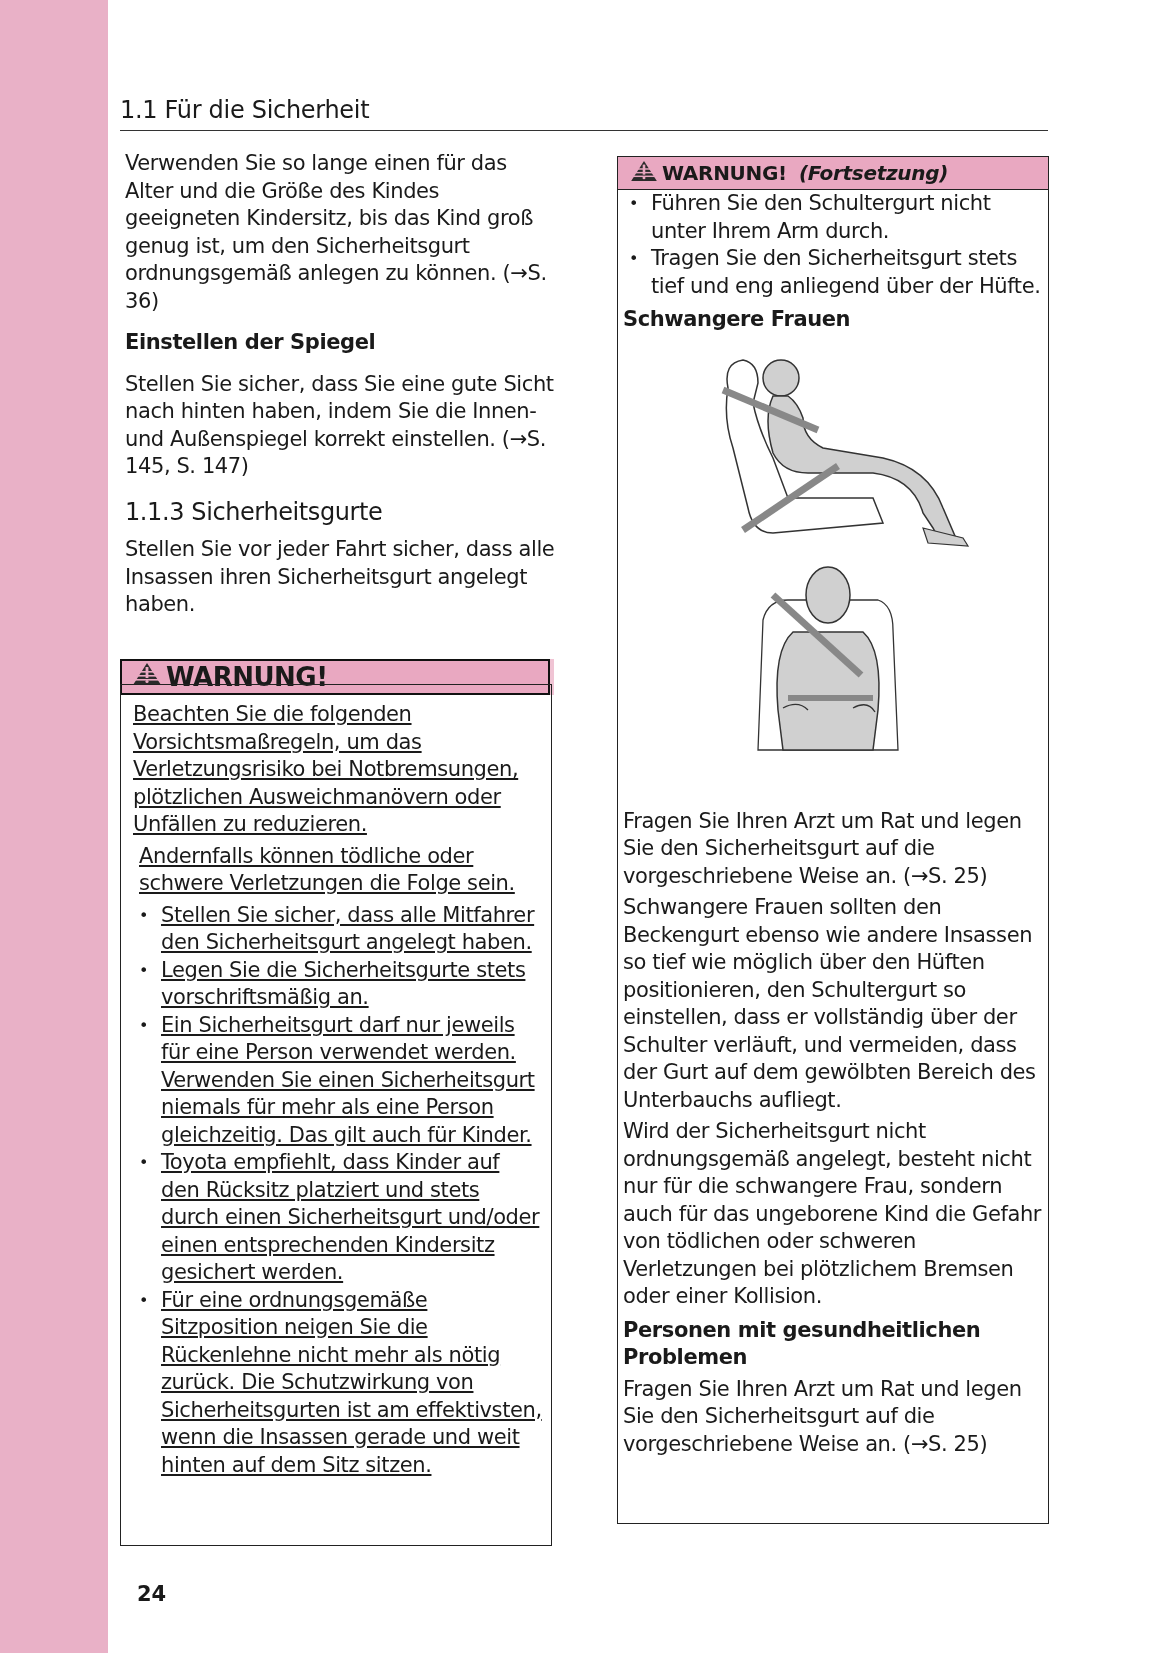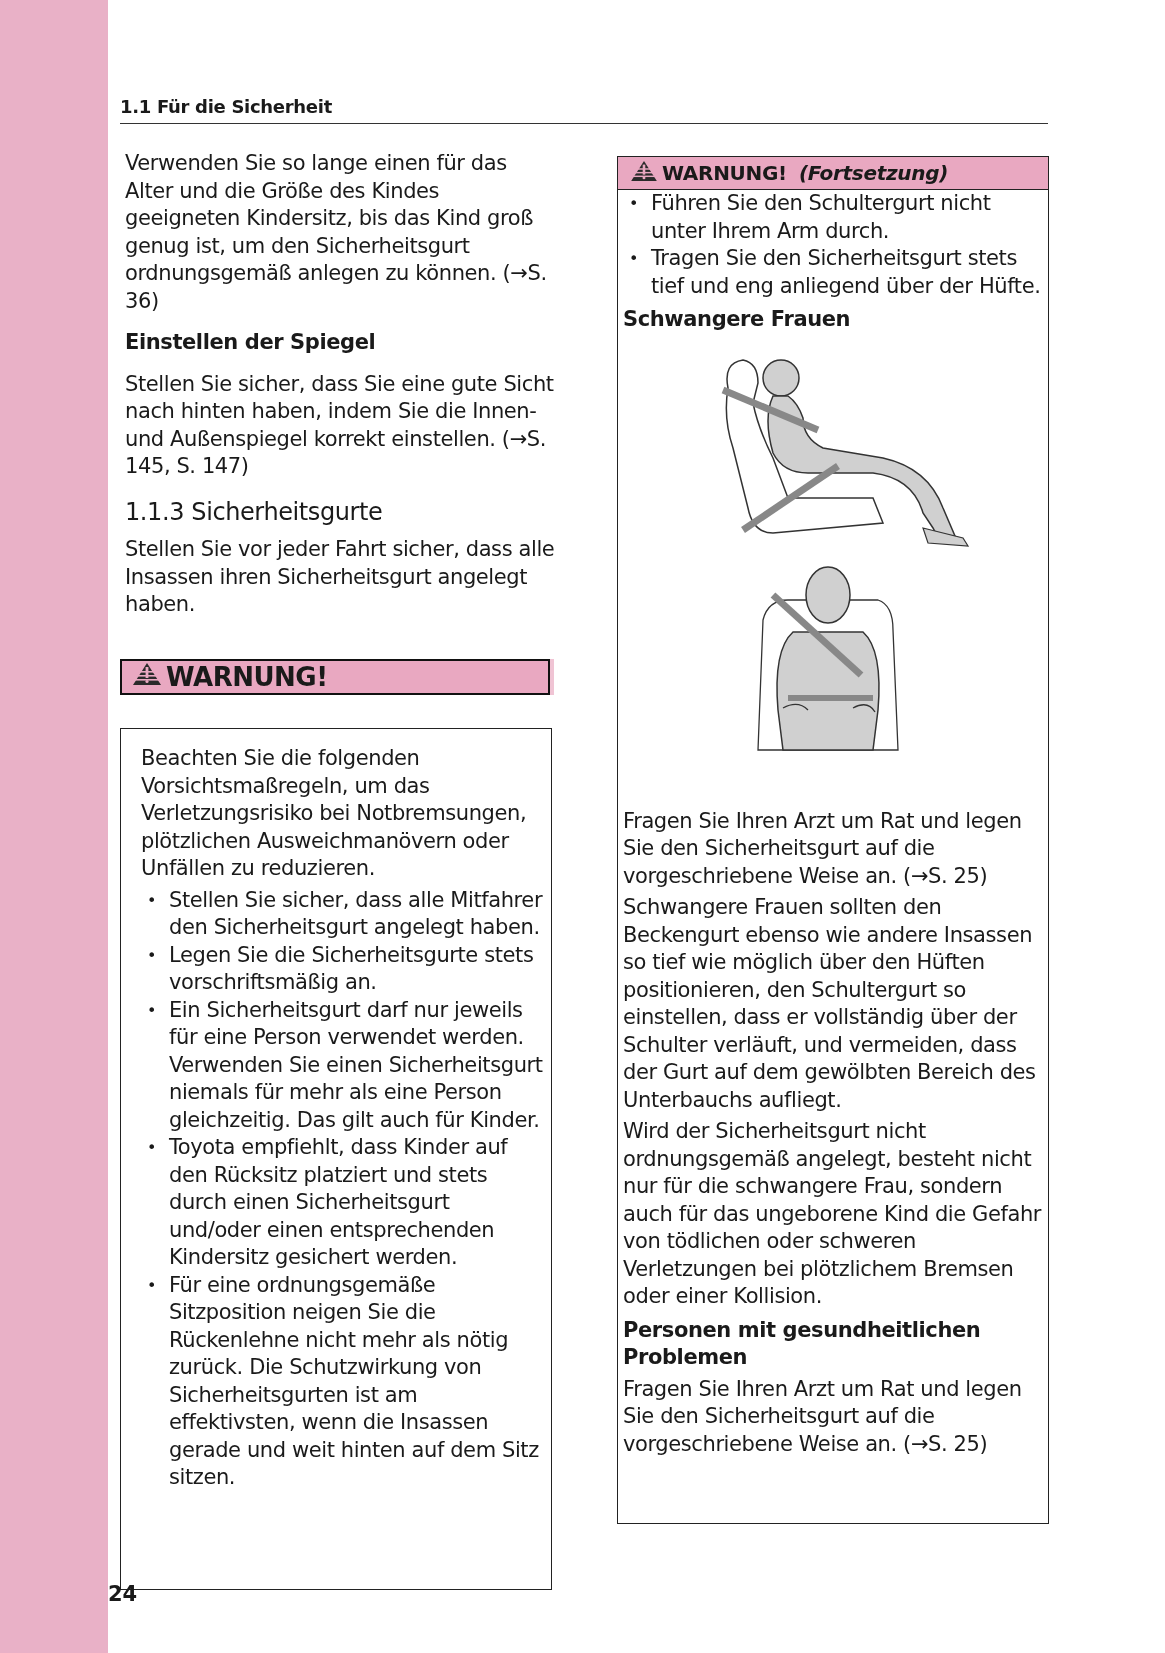--- a/index.html
+++ b/index.html
@@ -3,58 +3,58 @@
   <meta charset="utf-8">
   <style>
     html, body { margin: 0; padding: 0; }
     body {
       width: 1165px; height: 1653px; position: relative; background: #ffffff;
       font-family: "DejaVu Sans", sans-serif; color: #1a1a1a; overflow: hidden;
     }
     .sidebar { position: absolute; left: 0; top: 0; width: 108px; height: 1653px; background: #e9b1c7; }
     .page-heading {
       position: absolute; left: 120px; top: 96px; width: 928px;
-      font-weight: bold; font-size: 18px; letter-spacing: -0.3px;
+      font-weight: normal; font-size: 24px; letter-spacing: -0.3px;
       padding-bottom: 6px; border-bottom: 1.5px solid #333;
     }
     .col { position: absolute; font-size: 21px; line-height: 27.5px; letter-spacing: -0.4px; }
     .left-col { left: 125px; top: 150px; width: 430px; }
     p { margin: 0; }
     .para { margin-bottom: 12px; }
     .subhead { font-weight: bold; font-size: 21px; margin-bottom: 14px; }
     .section-title { font-weight: normal; font-size: 24px; margin: 18px 0 10px 0; }
     .warn-header {
       position: absolute; left: 120px; top: 659px; width: 430px; height: 36px;
       background: #e9a8c1; border: 2px solid #111; box-sizing: border-box;
       box-shadow: 4px 0 0 #f0c4d4;
       display: flex; align-items: center; padding-left: 10px;
       font-weight: bold; font-size: 26px; letter-spacing: -0.5px;
     }
     .warn-box {
-      position: absolute; left: 120px; top: 728px; width: 432px; height: 862px;
+      position: absolute; left: 120px; top: 684px; width: 432px; height: 862px;
       border: 1.5px solid #222; box-sizing: border-box;
-      padding: 16px 8px 0 20px; font-size: 21px; line-height: 27.5px; letter-spacing: -0.4px;
+      padding: 16px 8px 0 12px; font-size: 21px; line-height: 27.5px; letter-spacing: -0.4px; text-decoration: underline;
     }
     .warn-box .indent { padding-left: 6px; }
     .bullet { position: relative; padding-left: 28px; }
     .bullet::before { content: "•"; position: absolute; left: 6px; top: 0; font-size: 16px; }
     .right-box {
       position: absolute; left: 617px; top: 156px; width: 432px; height: 1368px;
       border: 1.5px solid #222; box-sizing: border-box;
     }
     .warn-header-cont {
       height: 32px; background: #e9a8c1; border-bottom: 1.5px solid #222;
       display: flex; align-items: center; padding-left: 12px;
       font-weight: bold; font-size: 20px; letter-spacing: -0.3px;
     }
     .warn-header-cont .cont { font-style: italic; margin-left: 12px; }
     .right-content { padding: 0 6px 0 5px; font-size: 21px; line-height: 27.5px; letter-spacing: -0.4px; }
     .right-content .bullet { padding-left: 28px; }
     .illustration { display: block; }
-    .page-number { position: absolute; left: 108px; top: 1582px; font-weight: bold; font-size: 21px; }
+    .page-number { position: absolute; left: 137px; top: 1582px; font-weight: bold; font-size: 21px; }
     .warn-icon { display: inline-block; margin-right: 4px; vertical-align: middle; }
   </style>
 </head>
 <body>
 
 <div class="sidebar"></div>
 
 <div class="page-heading">1.1  Für die Sicherheit</div>
 
 <div class="col left-col">
@@ -74,20 +74,21 @@
       <rect x="2.5" y="17" width="25" height="1.6" fill="#e9a8c1"></rect>
       <rect x="13.6" y="5" width="2.8" height="11" fill="#e9a8c1"></rect>
       <circle cx="15" cy="19.5" r="1.6" fill="#e9a8c1"></circle>
     </svg>
   </span>
   <span>WARNUNG!</span>
 </div>
 
 <div class="warn-box">
   <p style="margin-bottom:4px;">Beachten Sie die folgenden Vorsichtsmaßregeln, um das Verletzungsrisiko bei Notbremsungen, plötzlichen Ausweichmanövern oder Unfällen zu reduzieren.</p>
+  <p class="indent" style="margin-bottom:4px;">Andernfalls können tödliche oder schwere Verletzungen die Folge sein.</p>
   <div class="bullet">Stellen Sie sicher, dass alle Mitfahrer den Sicherheitsgurt angelegt haben.</div>
   <div class="bullet">Legen Sie die Sicherheitsgurte stets vorschriftsmäßig an.</div>
   <div class="bullet">Ein Sicherheitsgurt darf nur jeweils für eine Person verwendet werden. Verwenden Sie einen Sicherheitsgurt niemals für mehr als eine Person gleichzeitig. Das gilt auch für Kinder.</div>
   <div class="bullet">Toyota empfiehlt, dass Kinder auf den Rücksitz platziert und stets durch einen Sicherheitsgurt und/oder einen entsprechenden Kindersitz gesichert werden.</div>
   <div class="bullet">Für eine ordnungsgemäße Sitzposition neigen Sie die Rückenlehne nicht mehr als nötig zurück. Die Schutzwirkung von Sicherheitsgurten ist am effektivsten, wenn die Insassen gerade und weit hinten auf dem Sitz sitzen.</div>
 </div>
 
 <div class="right-box">
   <div class="warn-header-cont">
     <span class="warn-icon">

